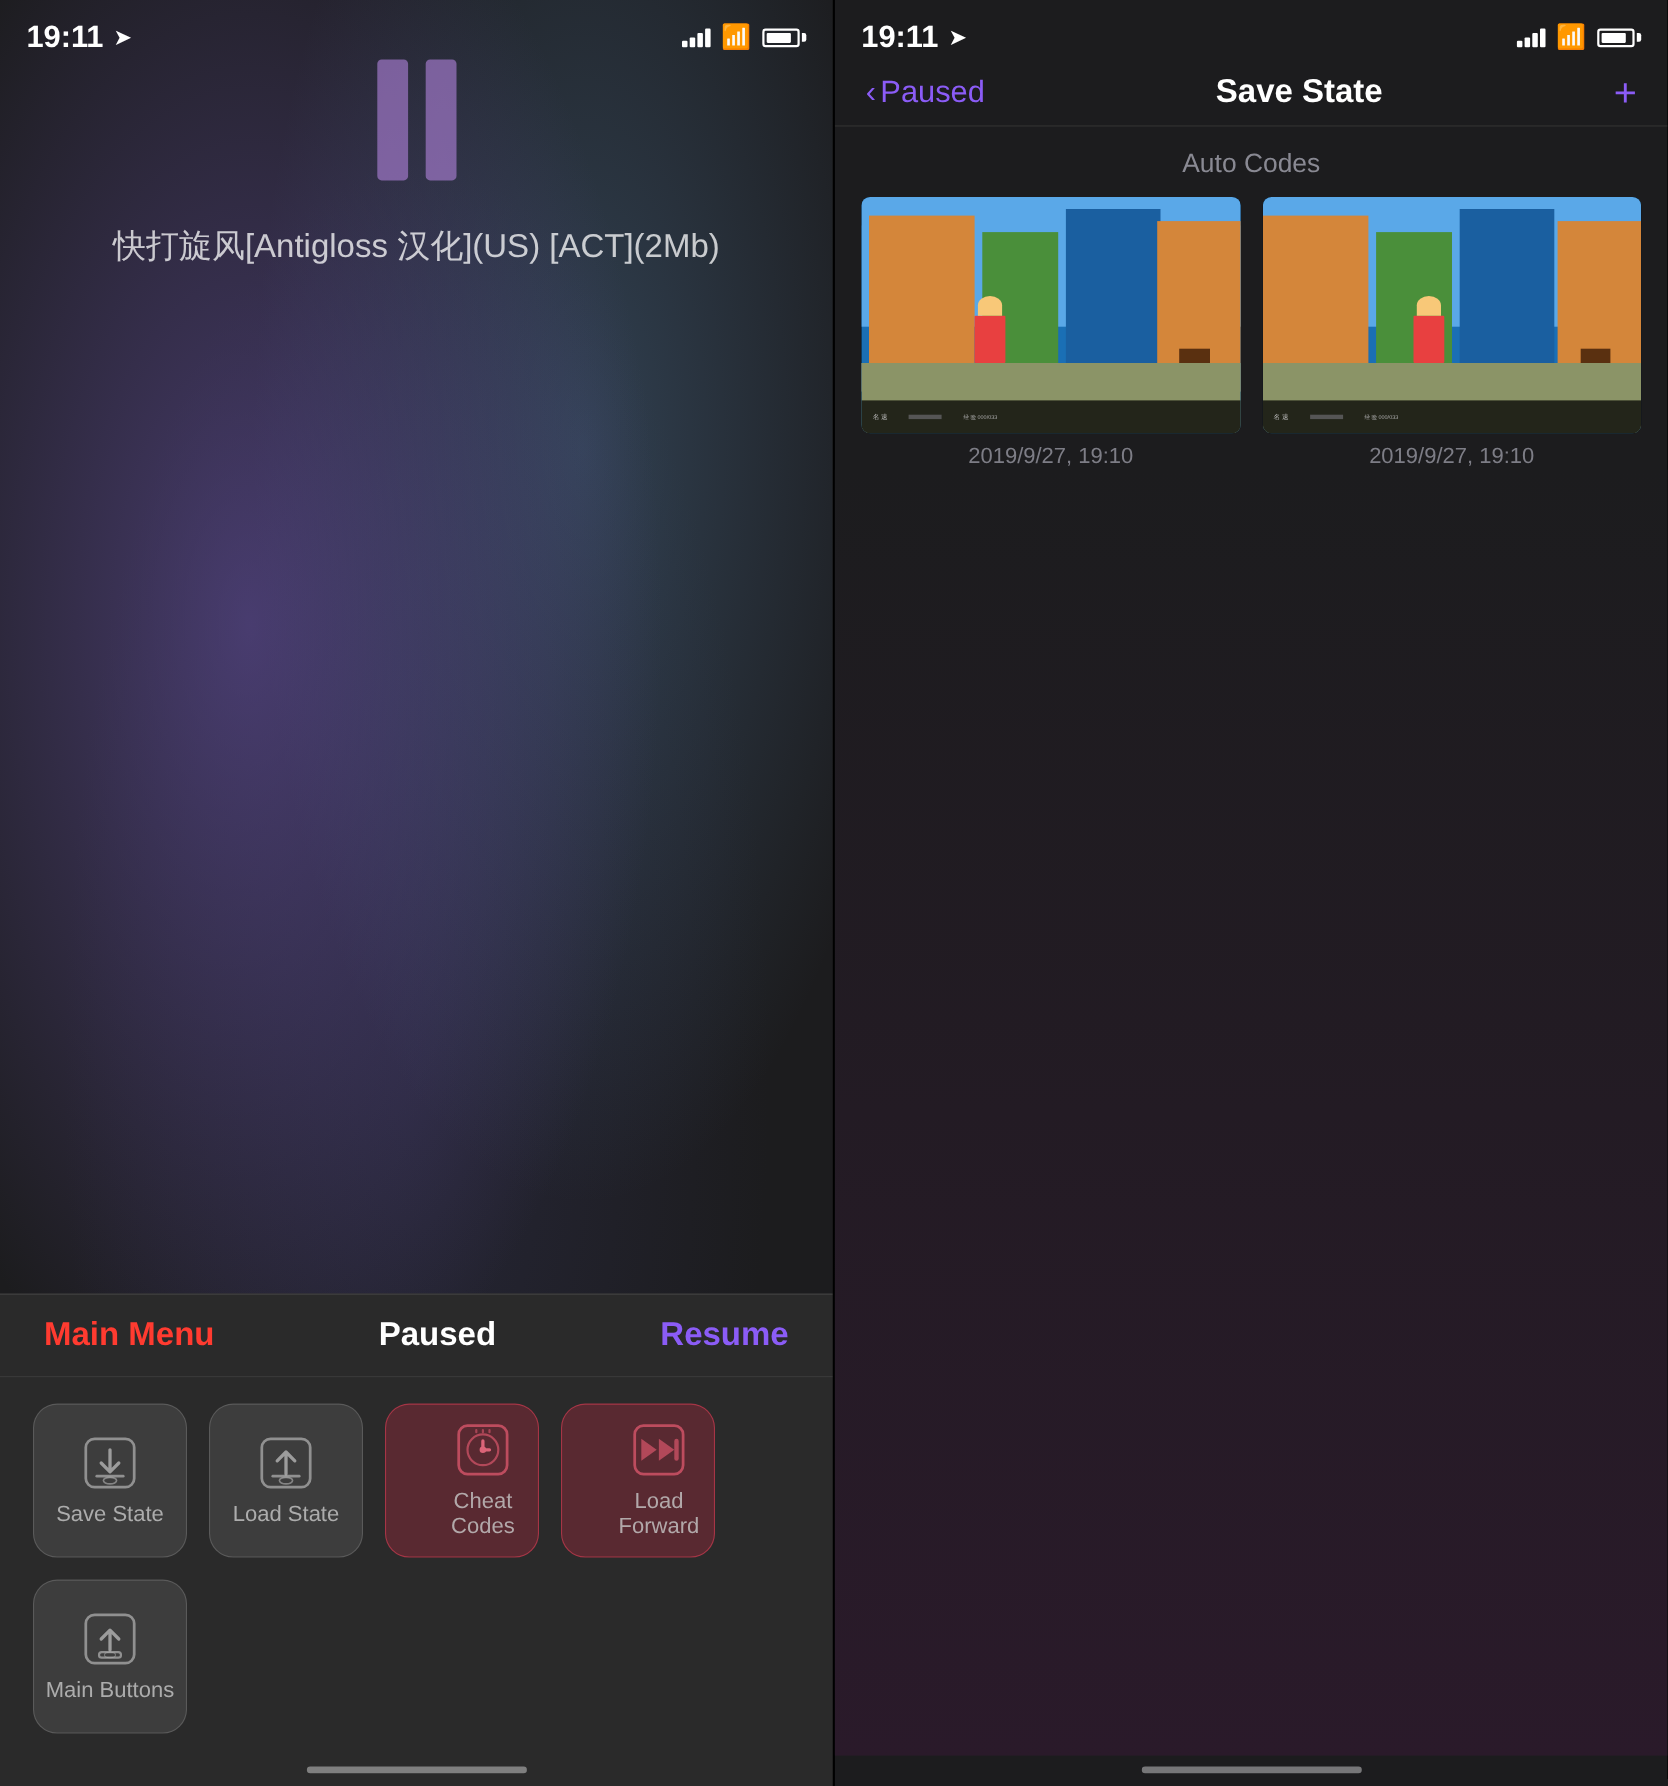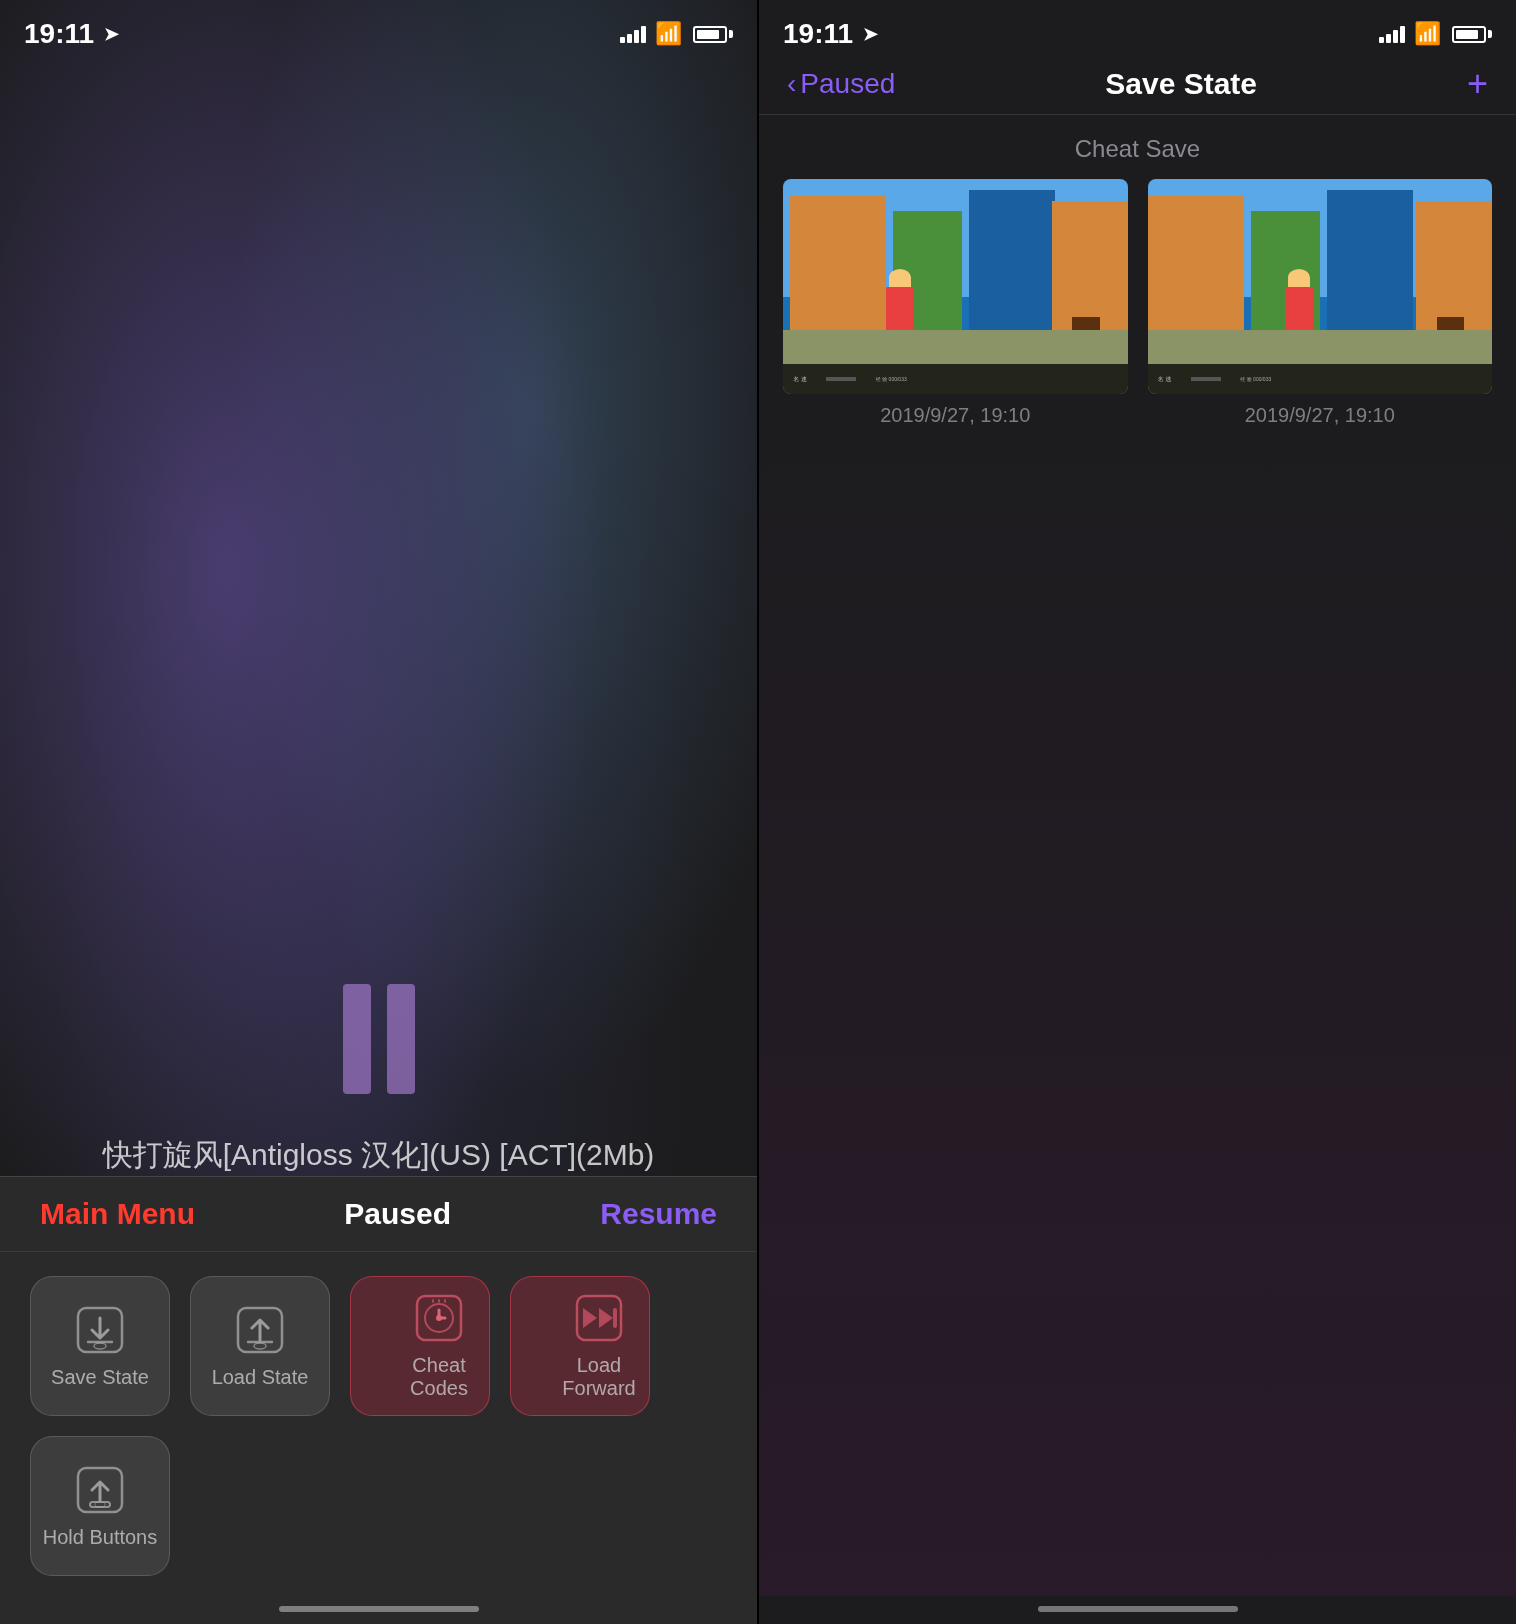--- a/index.html
+++ b/index.html
@@ -57,21 +57,21 @@
       gap: 10px;
     }
 
     .game-content {
       position: relative;
       z-index: 5;
       flex: 1;
       display: flex;
       flex-direction: column;
       align-items: center;
-      justify-content: flex-end;
+      justify-content: flex-start;
     }
 
     .pause-icon {
       display: flex;
       gap: 16px;
       margin-bottom: 40px;
     }
 
     .pause-bar {
       width: 28px;
@@ -456,21 +456,21 @@
         <span class="action-btn-label">Load Forward</span>
       </div>
 
       <div class="action-btn">
         <svg viewBox="0 0 52 52" fill="none">
           <rect x="4" y="4" width="44" height="44" rx="8" stroke="rgba(180,180,180,0.7)" stroke-width="2.5"></rect>
           <path d="M26 36 L26 18 M26 18 L18 26 M26 18 L34 26" stroke="rgba(180,180,180,0.8)" stroke-width="3" stroke-linecap="round"></path>
           <rect x="16" y="38" width="20" height="5" rx="2.5" stroke="rgba(180,180,180,0.7)" stroke-width="2"></rect>
           <ellipse cx="26" cy="40.5" rx="5" ry="2.5" stroke="rgba(180,180,180,0.5)" stroke-width="1"></ellipse>
         </svg>
-        <span class="action-btn-label">Hold Buttons</span>
+        <span class="action-btn-label">Main Buttons</span>
       </div>
     </div>
 
     <div class="home-indicator-left"></div>
   </div>
 </div>
 
 <div class="panel-divider"></div>
 
 <div class="right-panel">
@@ -499,21 +499,21 @@
 
   <div class="nav-bar">
     <div class="nav-back">
       <span style="font-size:28px;">‹</span>
       <span>Paused</span>
     </div>
     <span class="nav-title">Save State</span>
     <span class="nav-add">+</span>
   </div>
 
-  <div class="section-header">Cheat Save</div>
+  <div class="section-header">Auto Codes</div>
 
   <div class="screenshots-row">
 
     <div class="screenshot-item">
       <div class="screenshot-img">
         <div class="nes-screen">
 
           <div class="nes-hud">
             <div class="nes-hud-item" style="font-size:6px;color:#eee;">
               <div>松 人</div>

